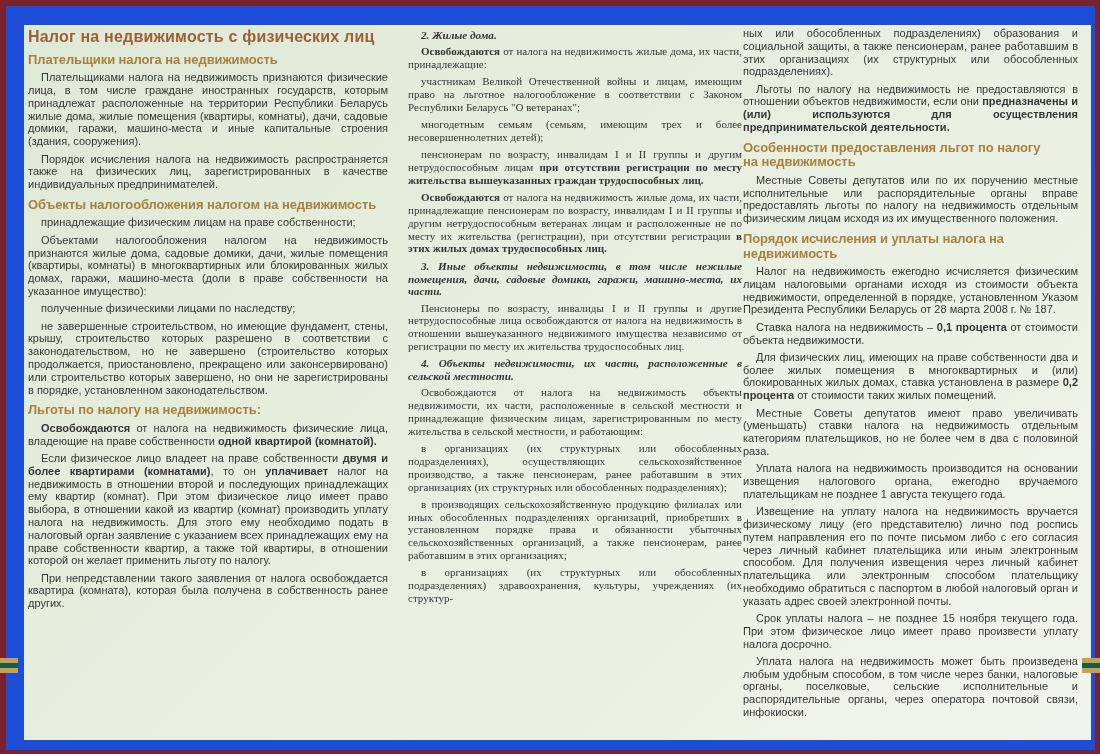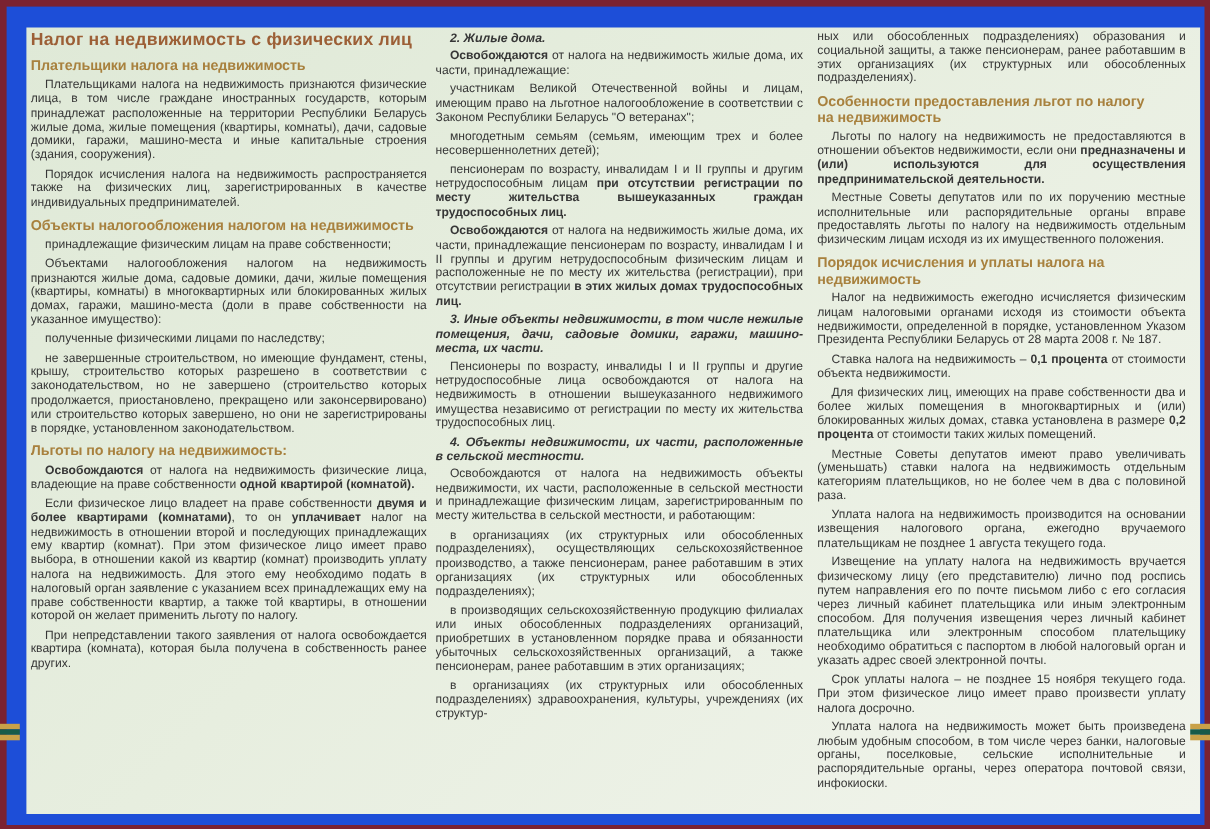--- a/index.html
+++ b/index.html
@@ -19,21 +19,21 @@
   }
   .content{
     position:absolute;left:18px;top:19px;width:1067px;height:715px;
     background:linear-gradient(135deg,#dfe9d7 0%,#e7eedf 45%,#f1f4ec 100%);
   }
   .col{
     position:absolute;top:2px;height:711px;overflow:hidden;
     color:#363636;font-size:11px;line-height:12.8px;
   }
   .col-1{left:4px;width:360px;top:4px;}
-  .col-2{left:372px;width:334px;}
+  .col-2{left:384px;width:334px;font-family:Liberation Serif, serif;}
   .col-3{left:719px;width:335px;}
 
   .blk{margin:0 0 4.5px 0;}
   .para{text-align:justify;text-indent:13px;}
   .para.noindent{text-indent:0;}
   .title{
     font-size:16px;font-weight:bold;color:#9c5f36;
     margin:2px 0 9px 0;letter-spacing:.2px;white-space:nowrap;
   }
   .gold-header{
@@ -74,33 +74,33 @@
           <div class="blk para"><span class="b">Освобождаются</span><span> от налога на недвижимость физические лица, владеющие на праве собственности </span><span class="b">одной квартирой (комнатой).</span></div>
           <div class="blk para"><span>Если физическое лицо владеет на праве собственности </span><span class="b">двумя и более квартирами (комнатами)</span><span>, то он </span><span class="b">уплачивает</span><span> налог на недвижимость в отношении второй и последующих принадлежащих ему квартир (комнат). При этом физическое лицо имеет право выбора, в отношении какой из квартир (комнат) производить уплату налога на недвижимость. Для этого ему необходимо подать в налоговый орган заявление с указанием всех принадлежащих ему на праве собственности квартир, а также той квартиры, в отношении которой он желает применить льготу по налогу.</span></div>
           <div class="blk para"><span>При непредставлении такого заявления от налога освобождается квартира (комната), которая была получена в собственность ранее других.</span></div>
         </div>
       <div class="col col-2">
           <div class="blk num-heading"><span>2. Жилые дома.</span></div>
           <div class="blk para"><span class="b">Освобождаются</span><span> от налога на недвижимость жилые дома, их части, принадлежащие:</span></div>
           <div class="blk para"><span>участникам Великой Отечественной войны и лицам, имеющим право на льготное налогообложение в соответствии с Законом Республики Беларусь "О ветеранах";</span></div>
           <div class="blk para"><span>многодетным семьям (семьям, имеющим трех и более несовершеннолетних детей);</span></div>
           <div class="blk para"><span>пенсионерам по возрасту, инвалидам I и II группы и другим нетрудоспособным лицам </span><span class="b">при отсутствии регистрации по месту жительства вышеуказанных граждан трудоспособных лиц.</span></div>
-          <div class="blk para"><span class="b">Освобождаются</span><span> от налога на недвижимость жилые дома, их части, принадлежащие пенсионерам по возрасту, инвалидам I и II группы и другим нетрудоспособным физическим лицам и расположенные не по месту их жительства (регистрации), при отсутствии регистрации </span><span class="b">в этих жилых домах трудоспособных лиц.</span></div>
+          <div class="blk para"><span class="b">Освобождаются</span><span> от налога на недвижимость жилые дома, их части, принадлежащие пенсионерам по возрасту, инвалидам I и II группы и другим нетрудоспособным ветеранах лицам и расположенные не по месту их жительства (регистрации), при отсутствии регистрации </span><span class="b">в этих жилых домах трудоспособных лиц.</span></div>
           <div class="blk num-heading"><span>3. Иные объекты недвижимости, в том числе нежилые помещения, дачи, садовые домики, гаражи, машино-места, их части.</span></div>
           <div class="blk para"><span>Пенсионеры по возрасту, инвалиды I и II группы и другие нетрудоспособные лица освобождаются от налога на недвижимость в отношении вышеуказанного недвижимого имущества независимо от регистрации по месту их жительства трудоспособных лиц.</span></div>
           <div class="blk num-heading"><span>4. Объекты недвижимости, их части, расположенные в сельской местности.</span></div>
           <div class="blk para"><span>Освобождаются от налога на недвижимость объекты недвижимости, их части, расположенные в сельской местности и принадлежащие физическим лицам, зарегистрированным по месту жительства в сельской местности, и работающим:</span></div>
           <div class="blk para"><span>в организациях (их структурных или обособленных подразделениях), осуществляющих сельскохозяйственное производство, а также пенсионерам, ранее работавшим в этих организациях (их структурных или обособленных подразделениях);</span></div>
           <div class="blk para"><span>в производящих сельскохозяйственную продукцию филиалах или иных обособленных подразделениях организаций, приобретших в установленном порядке права и обязанности убыточных сельскохозяйственных организаций, а также пенсионерам, ранее работавшим в этих организациях;</span></div>
           <div class="blk para"><span>в организациях (их структурных или обособленных подразделениях) здравоохранения, культуры, учреждениях (их структур-</span></div>
         </div>
       <div class="col col-3">
           <div class="blk para noindent"><span>ных или обособленных подразделениях) образования и социальной защиты, а также пенсионерам, ранее работавшим в этих организациях (их структурных или обособленных подразделениях).</span></div>
+          <div class="blk para"><span>Льготы по налогу на недвижимость не предоставляются в отношении объектов недвижимости, если они </span><span class="b">предназначены и (или) используются для осуществления предпринимательской деятельности.</span></div>
           <div class="blk gold-header"><span>Особенности предоставления льгот по налогу</span><br><span>на недвижимость</span></div>
-          <div class="blk para"><span>Льготы по налогу на недвижимость не предоставляются в отношении объектов недвижимости, если они </span><span class="b">предназначены и (или) используются для осуществления предпринимательской деятельности.</span></div>
           <div class="blk para"><span>Местные Советы депутатов или по их поручению местные исполнительные или распорядительные органы вправе предоставлять льготы по налогу на недвижимость отдельным физическим лицам исходя из их имущественного положения.</span></div>
           <div class="blk gold-header"><span>Порядок исчисления и уплаты налога на недвижимость</span></div>
           <div class="blk para"><span>Налог на недвижимость ежегодно исчисляется физическим лицам налоговыми органами исходя из стоимости объекта недвижимости, определенной в порядке, установленном Указом Президента Республики Беларусь от 28 марта 2008 г. № 187.</span></div>
           <div class="blk para"><span>Ставка налога на недвижимость – </span><span class="b">0,1 процента</span><span> от стоимости объекта недвижимости.</span></div>
           <div class="blk para"><span>Для физических лиц, имеющих на праве собственности два и более жилых помещения в многоквартирных и (или) блокированных жилых домах, ставка установлена в размере </span><span class="b">0,2 процента</span><span> от стоимости таких жилых помещений.</span></div>
           <div class="blk para"><span>Местные Советы депутатов имеют право увеличивать (уменьшать) ставки налога на недвижимость отдельным категориям плательщиков, но не более чем в два с половиной раза.</span></div>
           <div class="blk para"><span>Уплата налога на недвижимость производится на основании извещения налогового органа, ежегодно вручаемого плательщикам не позднее 1 августа текущего года.</span></div>
           <div class="blk para"><span>Извещение на уплату налога на недвижимость вручается физическому лицу (его представителю) лично под роспись путем направления его по почте письмом либо с его согласия через личный кабинет плательщика или иным электронным способом. Для получения извещения через личный кабинет плательщика или электронным способом плательщику необходимо обратиться с паспортом в любой налоговый орган и указать адрес своей электронной почты.</span></div>
           <div class="blk para"><span>Срок уплаты налога – не позднее 15 ноября текущего года. При этом физическое лицо имеет право произвести уплату налога досрочно.</span></div>
           <div class="blk para"><span>Уплата налога на недвижимость может быть произведена любым удобным способом, в том числе через банки, налоговые органы, поселковые, сельские исполнительные и распорядительные органы, через оператора почтовой связи, инфокиоски.</span></div>

